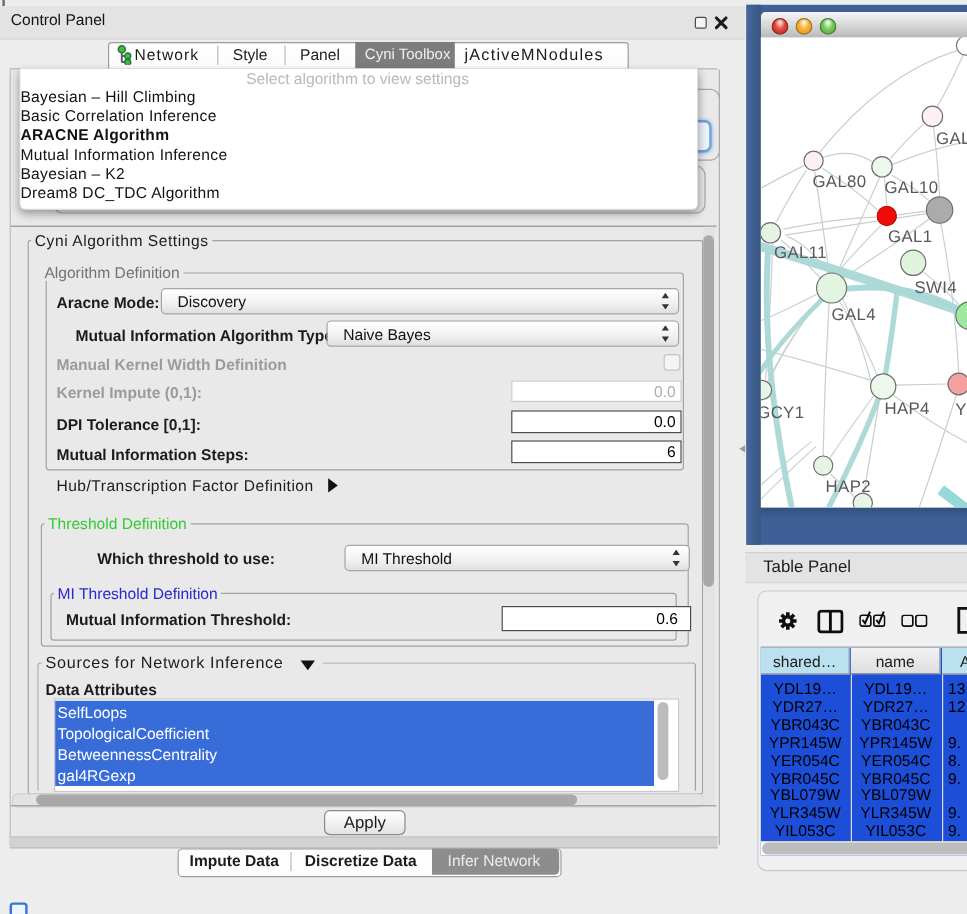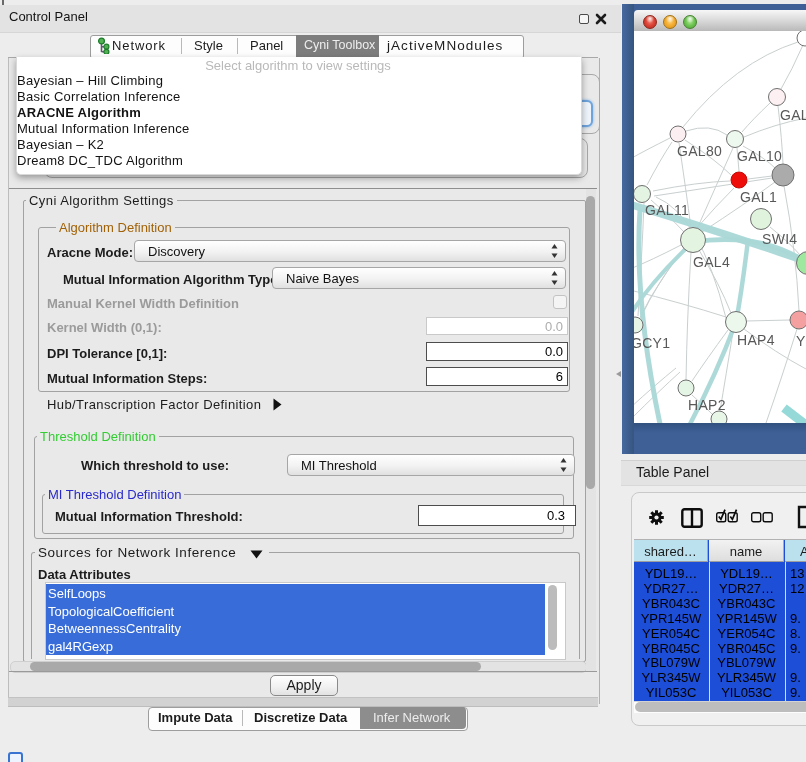--- a/index.html
+++ b/index.html
@@ -63,21 +63,21 @@
 Bayesian – K2<br>
 Dream8 DC_TDC Algorithm
 </div>
 
 <div class="abs" style="left:9px;top:188px;width:588px;height:1px;background:#8e8e8e;"></div>
 
 <div class="grp" style="left:23px;top:200px;width:561px;height:460px;border-radius:2px;"></div>
 <div class="gtitle" style="left:26px;top:194px;letter-spacing:0.45px;">Cyni Algorithm Settings</div>
 
 <div class="grp" style="left:38px;top:227px;width:530px;height:163px;"></div>
-<div class="gtitle" style="left:56px;top:221px;color:#a16207;">Algorithm Definition</div>
+<div class="gtitle" style="left:34px;top:221px;color:#737373;">Algorithm Definition</div>
 
 <div class="lbl bold" style="left:47px;top:245px;">Aracne Mode:</div>
 <div class="combo" style="left:134px;top:240px;width:430px;height:20px;">
   <span class="ctext">Discovery</span>
   <svg class="carr" viewBox="0 0 7 14">
       <path d="M3.5 0 L6.5 4.5 L0.5 4.5 Z" fill="#333"></path>
       <path d="M3.5 14 L6.5 9.5 L0.5 9.5 Z" fill="#333"></path>
     </svg>
 </div>
 
@@ -86,21 +86,21 @@
   <span class="ctext">Naive Bayes</span>
   <svg class="carr" viewBox="0 0 7 14">
       <path d="M3.5 0 L6.5 4.5 L0.5 4.5 Z" fill="#333"></path>
       <path d="M3.5 14 L6.5 9.5 L0.5 9.5 Z" fill="#333"></path>
     </svg>
 </div>
 
 <div class="lbl bold" style="left:47px;top:296px;color:#9b9b9b;">Manual Kernel Width Definition</div>
 <div class="abs" style="left:553px;top:295px;width:12px;height:12px;border:1px solid #c3c3c3;border-radius:3px;background:#f4f4f4;"></div>
 
-<div class="lbl bold" style="left:47px;top:320px;color:#9b9b9b;">Kernel Width (0,1):</div>
+<div class="lbl bold" style="left:47px;top:320px;color:#9b9b9b;">Kernel Impute (0,1):</div>
 <div class="fld" style="left:426px;top:317px;width:136px;height:15px;border:1px solid #c9c9c9;color:#adadad;padding:1px 4px 0 0;">0.0</div>
 
 <div class="lbl bold" style="left:47px;top:346px;">DPI Tolerance [0,1]:</div>
 <div class="fld" style="left:426px;top:342px;width:136px;height:16px;border:1px solid #4d4d4d;color:#000;padding:1px 4px 0 0;">0.0</div>
 
 <div class="lbl bold" style="left:47px;top:371px;">Mutual Information Steps:</div>
 <div class="fld" style="left:426px;top:367px;width:136px;height:16px;border:1px solid #4d4d4d;color:#000;padding:1px 4px 0 0;">6</div>
 
 <div class="lbl" style="left:47px;top:397px;letter-spacing:0.4px;">Hub/Transcription Factor Definition</div>
 <svg class="abs" style="left:272px;top:398px;" width="11" height="13" viewBox="0 0 11 13">
@@ -116,21 +116,21 @@
   <svg class="carr" viewBox="0 0 7 14">
       <path d="M3.5 0 L6.5 4.5 L0.5 4.5 Z" fill="#333"></path>
       <path d="M3.5 14 L6.5 9.5 L0.5 9.5 Z" fill="#333"></path>
     </svg>
 </div>
 
 <div class="grp" style="left:42px;top:494px;width:520px;height:38px;"></div>
 <div class="gtitle" style="left:45px;top:488px;color:#2929cc;">MI Threshold Definition</div>
 
 <div class="lbl bold" style="left:55px;top:509px;">Mutual Information Threshold:</div>
-<div class="fld" style="left:418px;top:505px;width:146px;height:17px;border:1px solid #4d4d4d;color:#000;padding:2px 10px 0 0;">0.3</div>
+<div class="fld" style="left:418px;top:505px;width:146px;height:17px;border:1px solid #4d4d4d;color:#000;padding:2px 10px 0 0;">0.6</div>
 
 <div class="grp" style="left:31px;top:552px;width:547px;height:106px;border-bottom:none;border-radius:3px 3px 0 0;"></div>
 <div class="gtitle" style="left:35px;top:546px;width:228px;font-size:13.5px;letter-spacing:0.55px;">Sources for Network Inference</div>
 <svg class="abs" style="left:250px;top:550px;" width="13" height="9" viewBox="0 0 13 9">
     <path d="M0.5 0.5 L12.5 0.5 L6.5 8.5 Z" fill="#111"></path>
   </svg>
 
 <div class="lbl bold" style="left:38px;top:567px;font-size:13px;">Data Attributes</div>
 
 <div class="abs" style="left:45px;top:582px;width:519px;height:76px;background:#fff;border:1px solid #c9c9c9;"></div>

